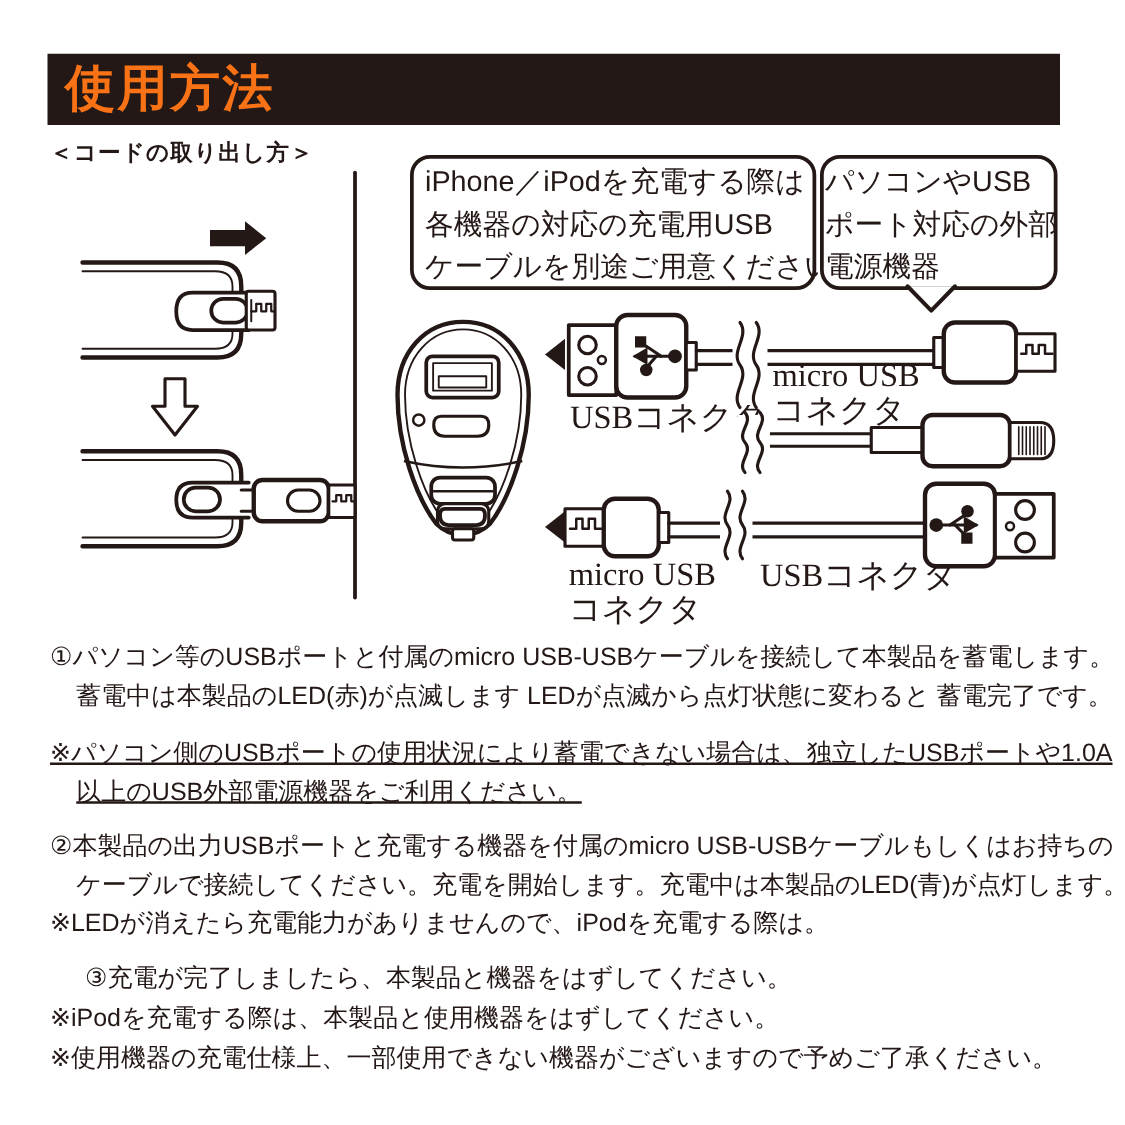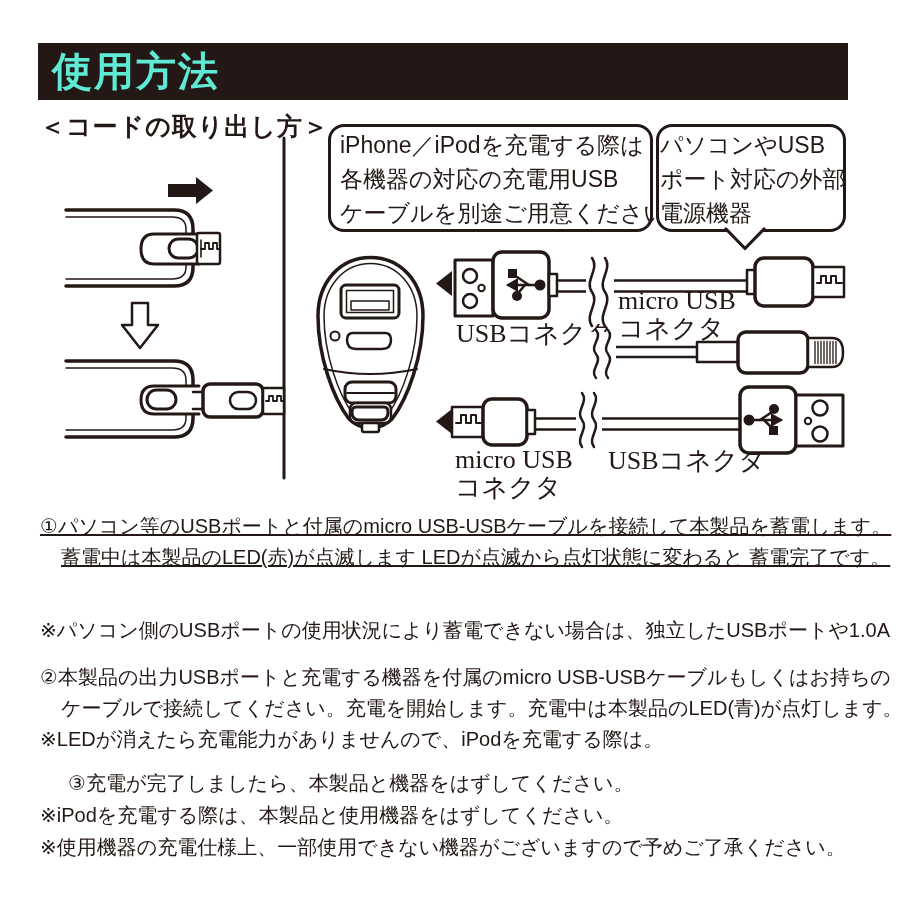--- a/index.html
+++ b/index.html
@@ -7,48 +7,48 @@
   html, body { background: #fff; }
   body {
     width: 900px; height: 900px;
     font-family: "Liberation Sans", "DejaVu Sans", sans-serif;
     color: var(--ink);
   }
   .page { position: relative; width: 900px; height: 900px; overflow: hidden; background: #fff; }
 
   .banner {
     position: absolute; left: 38px; top: 43px; width: 810px; height: 57px;
-    background: var(--ink); color: #5eead4;
+    background: var(--ink); color: #f97316;
     font-size: 40px; font-weight: bold; line-height: 56px;
     padding-left: 14px; letter-spacing: 2px;
   }
   .subtitle {
     position: absolute; left: 40px; top: 110px;
-    font-size: 25px; font-weight: 600; letter-spacing: 1px;
+    font-size: 18px; font-weight: 600; letter-spacing: 1px;
   }
 
   .bubble {
     position: absolute; border: 3.5px solid var(--ink); border-radius: 16px;
     background: #fff; font-size: 23px; font-weight: 500; line-height: 34.2px;
     z-index: 1; white-space: nowrap;
   }
   .bubble1 { left: 328px; top: 124px; width: 325px; height: 108px; padding: 1px 9px; }
   .bubble2 { left: 656px; top: 124px; width: 190px; height: 108px; padding: 1px 1px; }
 
   .artwork { position: absolute; left: 0; top: 0; z-index: 5; pointer-events: none; }
 
   .diagram-label { position: absolute; font-size: 26px; font-weight: 500; line-height: 28px; white-space: nowrap; z-index: 2; font-family: Liberation Serif, serif; }
   .lbl-usb-top    { left: 456px; top: 320px; }
   .lbl-micro-top  { left: 618px; top: 287px; }
   .lbl-micro-bot  { left: 455px; top: 446px; }
   .lbl-usb-bot    { left: 608px; top: 447px; }
 
   .instructions { position: absolute; left: 40px; top: 0; width: 830px; z-index: 2; }
   .section { position: absolute; left: 0; font-size: 20px; font-weight: 500; line-height: 31px; white-space: nowrap; }
-  .s1 { top: 511px; text-decoration: underline; } .s2 { top: 615px; } .s3 { top: 662px; }
+  .s1 { top: 511px; } .s2 { top: 588px; text-decoration: underline; } .s3 { top: 662px; }
   .s4 { top: 724px; } .s5 { top: 768px; margin-left: 28px; } .s6 { top: 800px; } .s7 { top: 832px; }
   .section .cont { padding-left: 21px; }
 </style>
 </head>
 <body>
 
 <div class="page">
 
   <div class="banner">使用方法</div>
   <div class="subtitle">＜コードの取り出し方＞</div>
@@ -76,20 +76,21 @@
   </div>
   <div class="diagram-label lbl-usb-bot">USBコネクタ</div>
 
   <div class="instructions">
     <div class="section s1">
       <div>①パソコン等のUSBポートと付属のmicro USB-USBケーブルを接続して本製品を蓄電します。</div>
       <div class="cont">蓄電中は本製品のLED(赤)が点滅します LEDが点滅から点灯状態に変わると 蓄電完了です。</div>
     </div>
     <div class="section s2">
       <div>※パソコン側のUSBポートの使用状況により蓄電できない場合は、独立したUSBポートや1.0A</div>
+      <div class="cont">以上のUSB外部電源機器をご利用ください。</div>
     </div>
     <div class="section s3">
       <div>②本製品の出力USBポートと充電する機器を付属のmicro USB-USBケーブルもしくはお持ちの</div>
       <div class="cont">ケーブルで接続してください。充電を開始します。充電中は本製品のLED(青)が点灯します。</div>
     </div>
     <div class="section s4">
       <div>※LEDが消えたら充電能力がありませんので、iPodを充電する際は。</div>
     </div>
     <div class="section s5">
       <div>③充電が完了しましたら、本製品と機器をはずしてください。</div>

